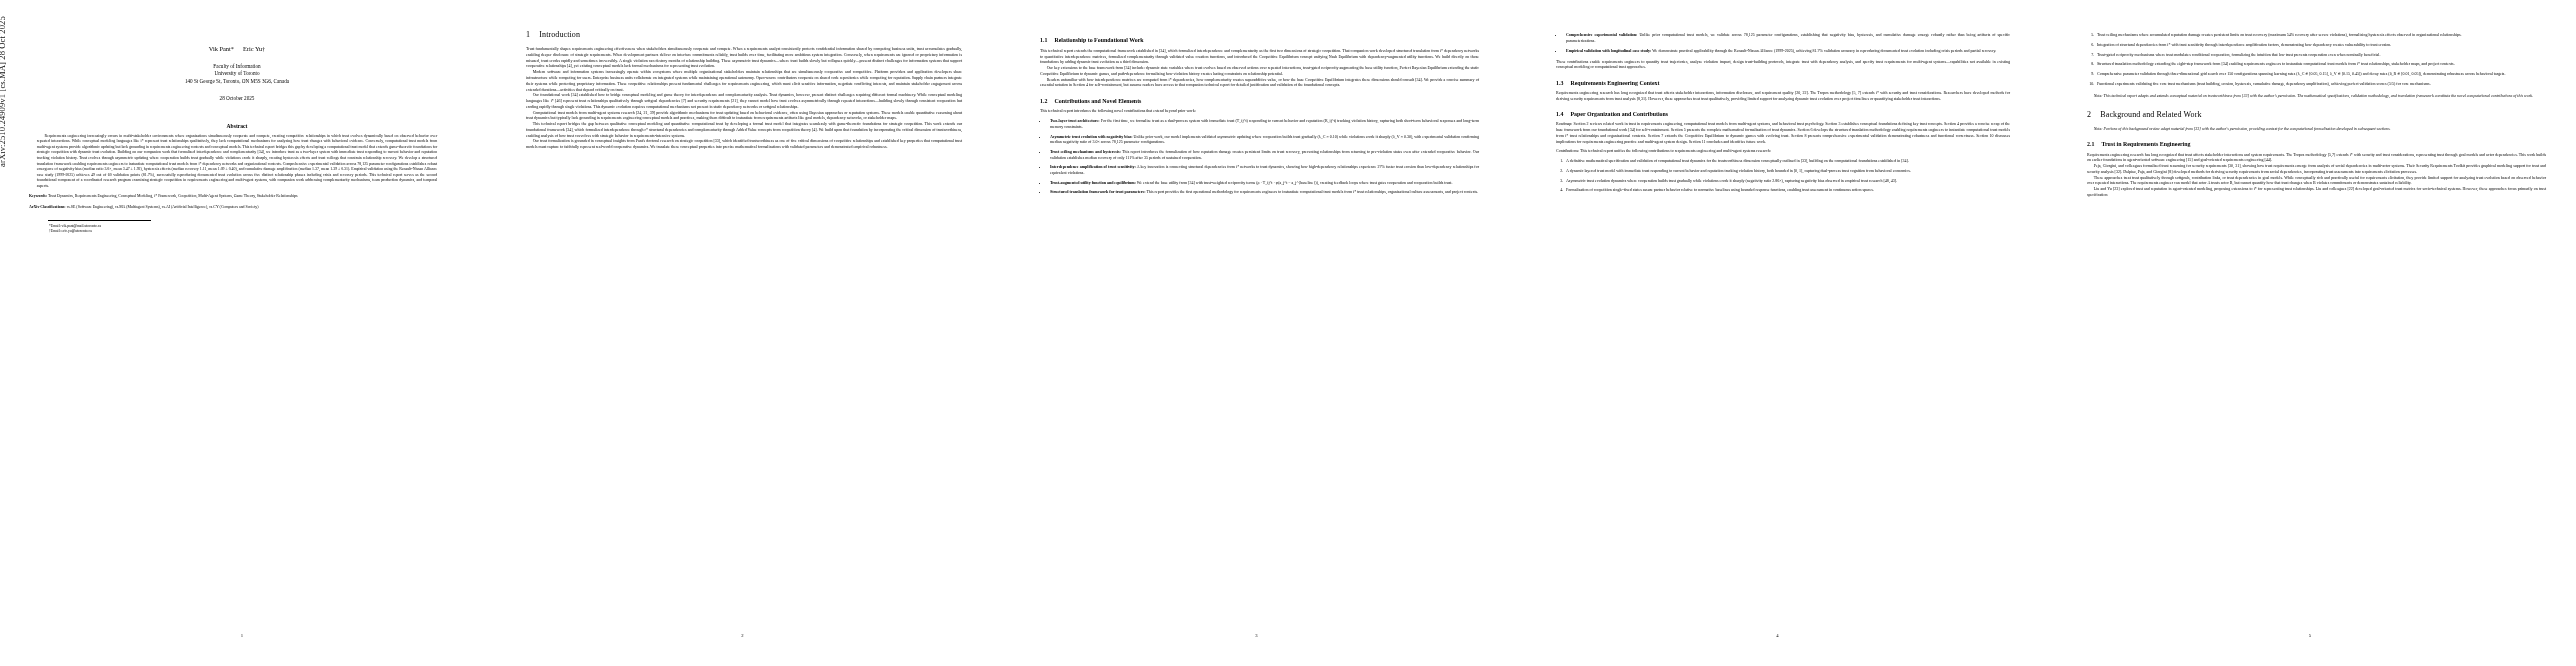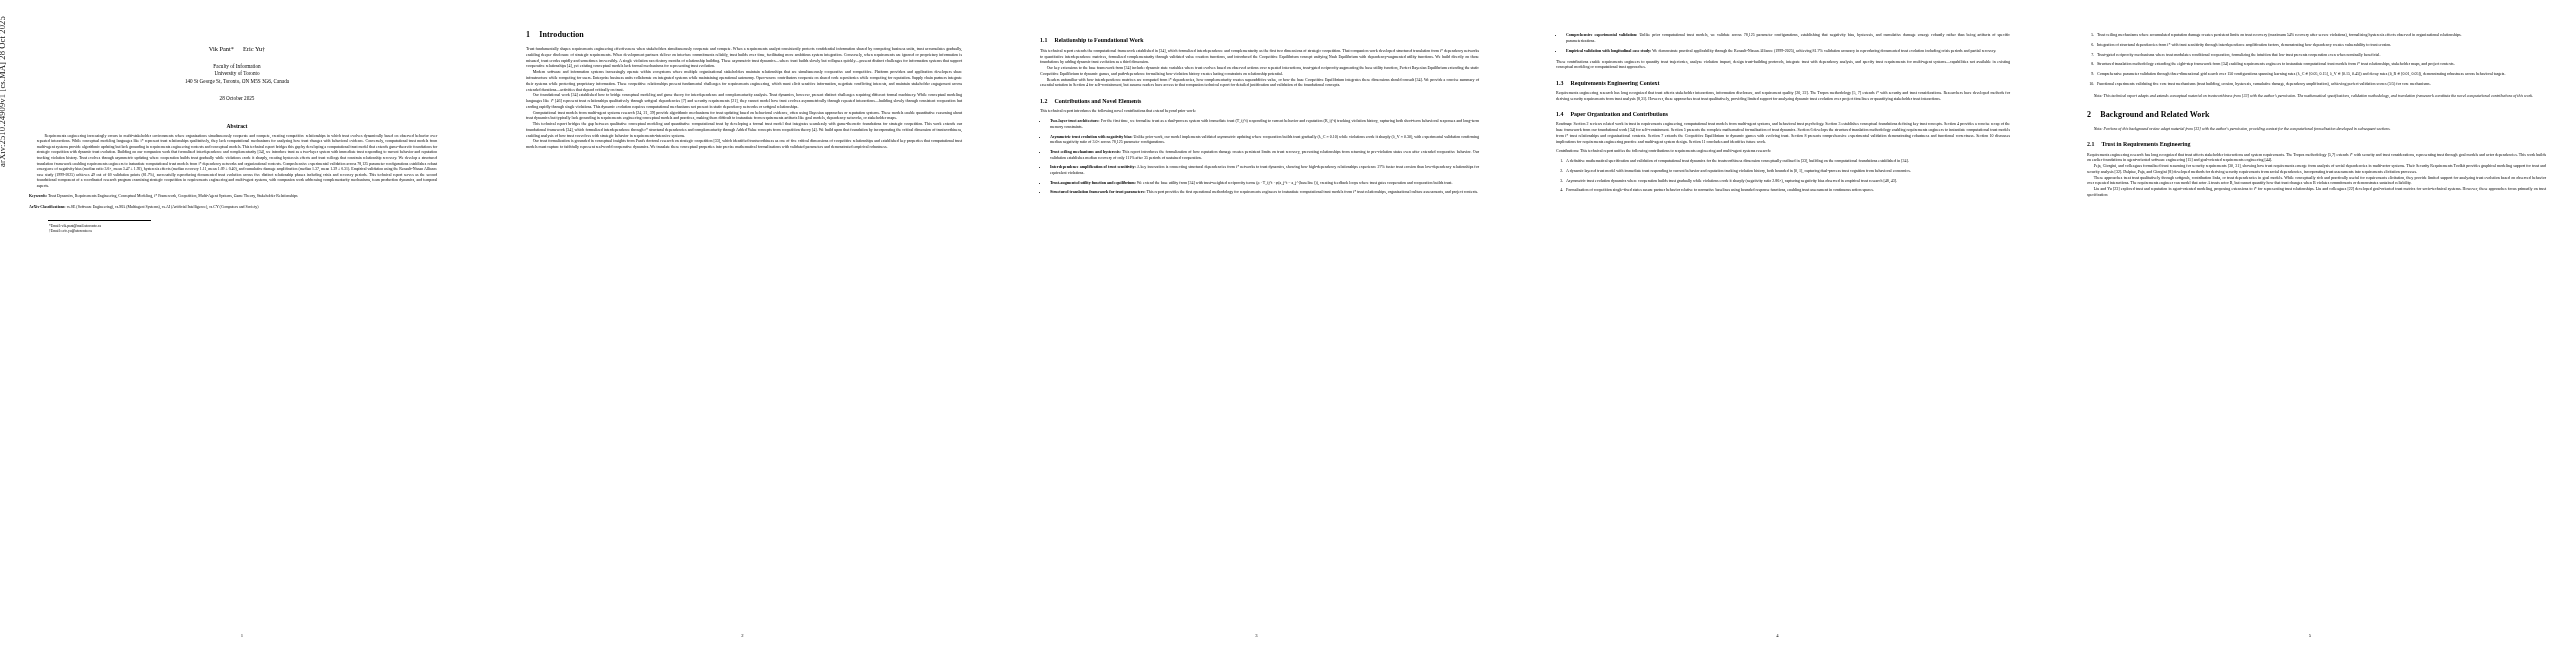--- a/index.html
+++ b/index.html
@@ -38,21 +38,21 @@
   .abs-head{text-align:center;font-size:5.6px;font-weight:bold;margin-top:22px;}
   .abs-body{
     font-size:3.9px;line-height:1.43;text-align:justify;margin-top:4.4px;
     padding:0 7.8px;text-indent:7.8px;
   }
   .kw{font-size:3.9px;line-height:1.45;text-align:justify;margin-top:5px;padding:0 0px;}
   .kw b{font-weight:bold;}
   .rule{border:0;border-top:0.4px solid #000;width:103px;margin:9px 0 2.8px 19px;}
   .fn{font-size:3.7px;line-height:1.5;padding-left:20px;}
 
-  h1.sec{font-size:8px;font-weight:bold;margin:0 0 7.2px 0;letter-spacing:0.1px;}
+  h1.sec{font-size:8px;font-weight:normal;margin:0 0 7.2px 0;letter-spacing:0.1px;}
   h1.sec .n{display:inline-block;min-width:13.3px;}
   h2.sub{font-size:5.9px;font-weight:bold;margin:9.4px 0 4.4px 0;}
   h2.sub .n{display:inline-block;min-width:14.5px;}
 
   p.body{font-size:4px;line-height:1.445;text-align:justify;margin:0 0 0 0;text-indent:6.7px;}
   p.body.noind{text-indent:0;}
   p.note{font-size:4px;line-height:1.445;text-align:justify;margin:6.7px 0 0 0;font-style:italic;text-indent:6.7px;}
 
   ul.bul,ol.num{margin:4.4px 0 0 0;padding-left:8.3px;}
   ul.bul{list-style:disc;}

